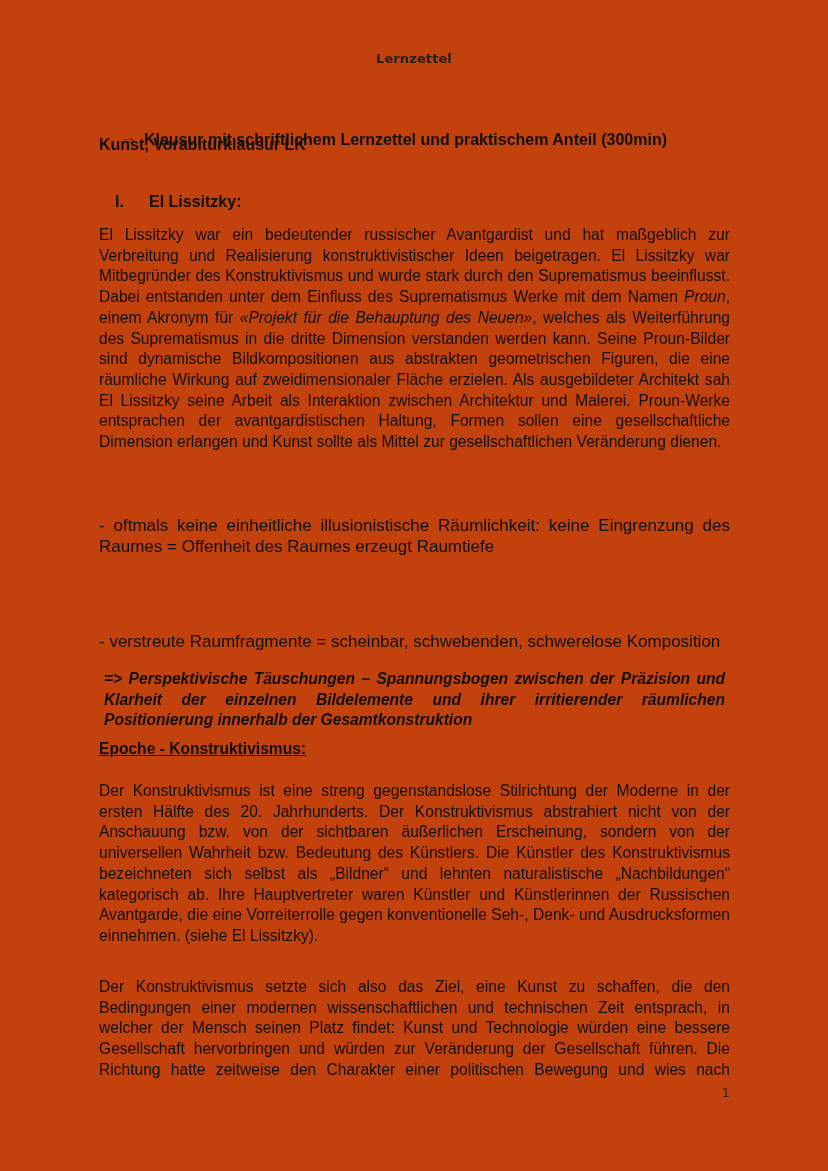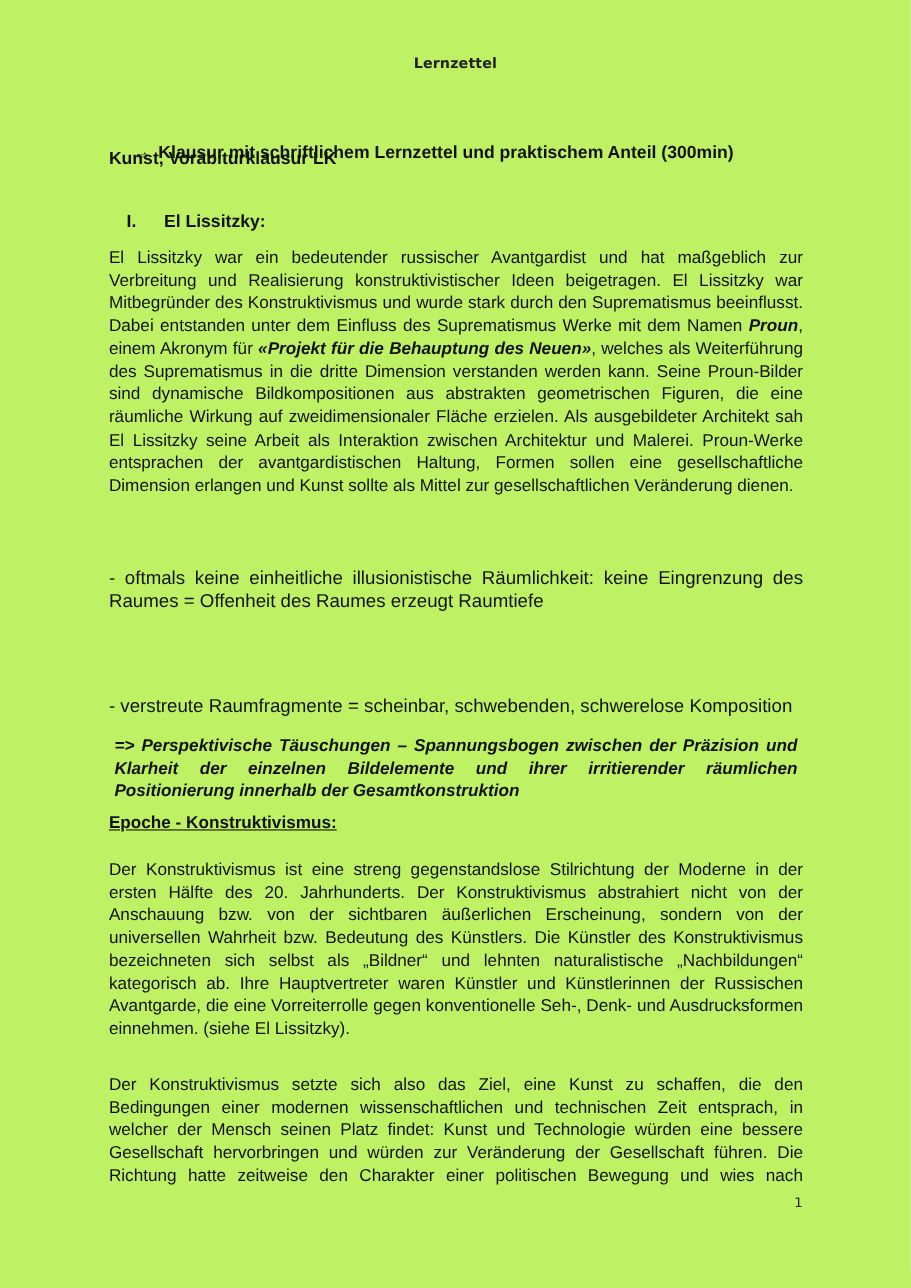--- a/index.html
+++ b/index.html
@@ -1,29 +1,29 @@
 <!DOCTYPE html>
 <html><head>
   <meta charset="utf-8">
   <style>
     html, body { margin: 0; padding: 0; background: #ffffff; }
     body { width: 828px; height: 1171px; position: relative; overflow: hidden; color: #111; }
-    .page { position: absolute; left: 0; top: 0; width: 828px; height: 1171px; background: #bef264; }
+    .page { position: absolute; left: 0; top: 0; width: 828px; height: 1171px; background: #c2410c; }
     .header { position: absolute; top: 51px; left: 0; width: 828px; text-align: center;
       font-family: "DejaVu Sans", sans-serif; font-size: 13px; font-weight: bold; color: #222; letter-spacing: 0.1px; }
     .title { position: absolute; top: 96px; left: 99px; font-family: "Liberation Sans", sans-serif;
       font-size: 16px; font-weight: bold; margin-top: 40px; }
     .subtitle { position: absolute; top: 131px; left: 124px; font-family: "Liberation Sans", sans-serif;
       font-size: 16px; font-weight: bold; display: flex; align-items: center; }
     .subtitle .arrow { font-size: 13px; font-weight: normal; margin-right: 9px; color: #222; }
     .section { position: absolute; top: 193px; left: 115px; font-family: "Liberation Sans", sans-serif;
       font-size: 16px; font-weight: bold; display: flex; }
     .section .num { width: 34px; }
     .para { font-size: 15.6px; line-height: 20.7px; text-align: justify; margin: 0; }
-    .para b i, .para i b { font-weight: bold; font-style: italic; }
+    .para b i, .para i b { font-weight: normal; font-style: italic; }
     .heading-u { font-size: 15.6px; font-weight: bold; text-decoration: underline; margin: 0; line-height: 20px; }
     .item { font-size: 17px; line-height: 20.7px; text-align: justify; margin: 0; }
     .conclusion { font-size: 15.6px; line-height: 20.7px; text-align: justify; margin: 5px; font-weight: bold; font-style: italic; }
     .page-number { position: absolute; top: 1086px; left: 722px; font-family: "DejaVu Sans", sans-serif; font-size: 12px; color: #222; }
     .block { position: absolute; left: 99px; width: 631px; font-family: "Liberation Sans", sans-serif; }
   </style>
 </head>
 <body>
 
 <div class="page">

